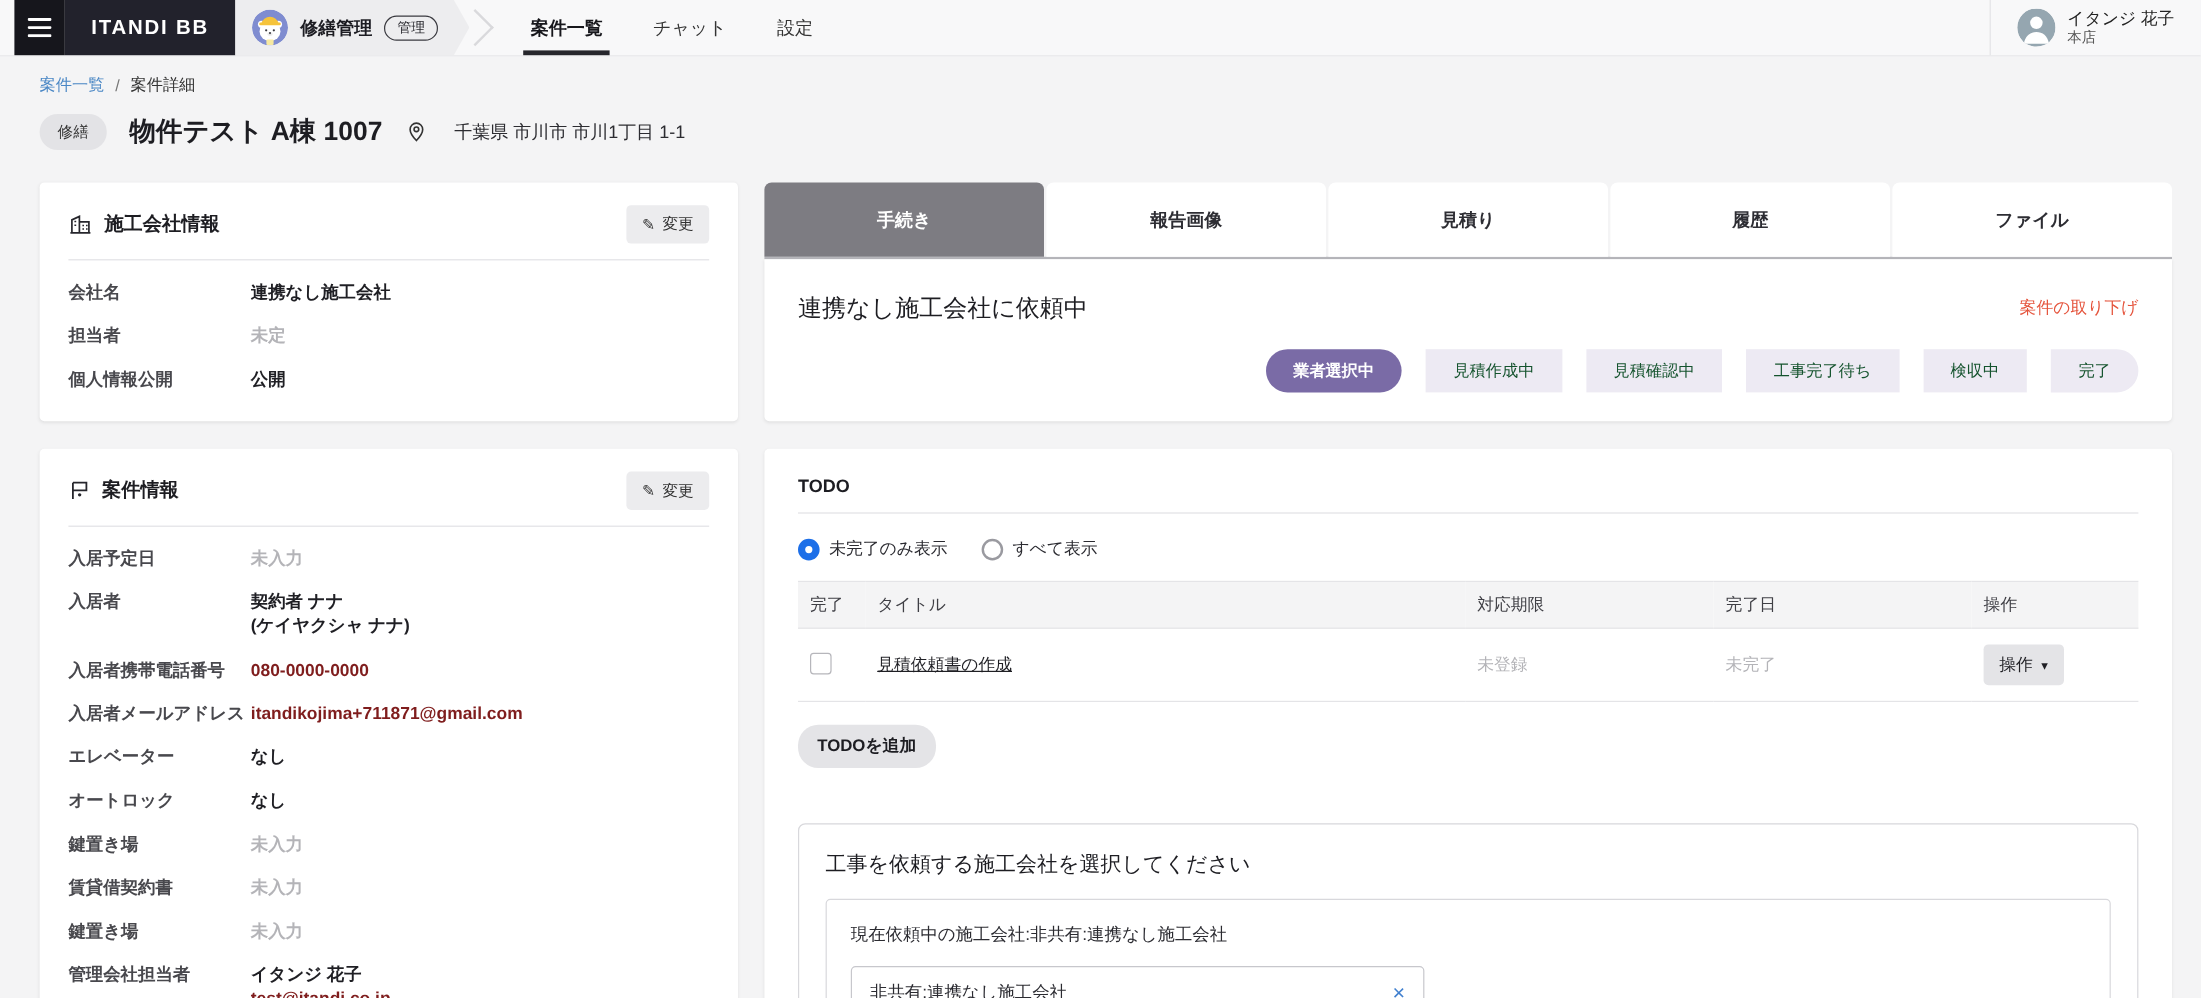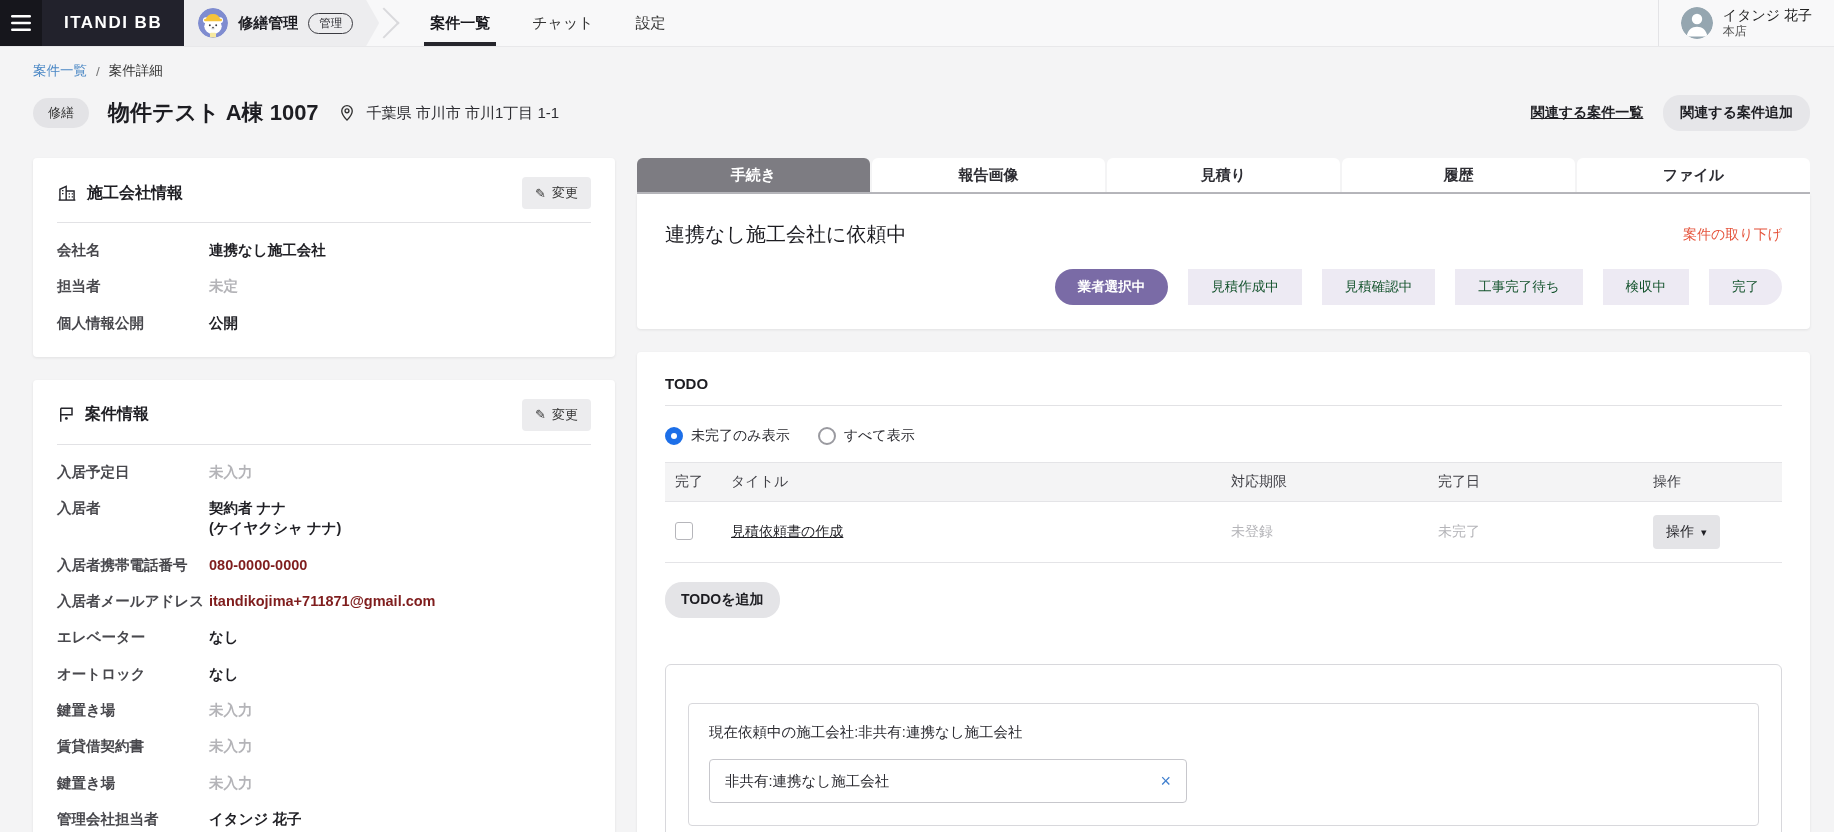--- a/index.html
+++ b/index.html
@@ -2,21 +2,21 @@
 <html><head>
 <meta charset="utf-8">
 <style>
   html,body{margin:0;padding:0;}
   body{
     width:1834px;height:832px;overflow:hidden;background:#f4f4f5;
     font-family:"Liberation Sans","DejaVu Sans",sans-serif;color:#222;
     -webkit-font-smoothing:antialiased;
   }
   
-  .hdr{height:46px;background:#f8f8f9;border-bottom:1px solid #e8e8ea;display:flex;align-items:stretch;}
+  .hdr{height:46px;background:#f8f8f9;border-bottom:1px solid #e8e8ea;display:flex;align-items:stretch;padding-left:12px;}
   .hamburger{width:42px;background:#16161c;display:flex;align-items:center;justify-content:center;cursor:pointer;flex:none;}
   .logo{background:#22222c;color:#fff;font-weight:bold;font-size:17px;display:flex;align-items:center;padding:0 22px;letter-spacing:1.5px;flex:none;}
   .app-section{background:#ededef;display:flex;align-items:center;gap:10px;padding:0 26px 0 14px;
     clip-path:polygon(0 0,calc(100% - 13px) 0,100% 50%,calc(100% - 13px) 100%,0 100%);flex:none;}
   .bear{width:30px;height:30px;border-radius:50%;overflow:hidden;flex:none;}
   .app-name{font-weight:bold;font-size:15px;color:#1c1c22;}
   .app-badge{border:1.5px solid #3a3a40;border-radius:12px;font-size:11.5px;padding:2px 10px;color:#2b2b31;}
   .chev-line{width:20px;height:20px;border-top:2px solid #d9d9dc;border-right:2px solid #d9d9dc;transform:rotate(45deg);margin-left:-6px;align-self:center;flex:none;}
   .top-nav{display:flex;align-items:stretch;margin-left:14px;}
   .nav-item{position:relative;display:flex;align-items:center;padding:0 21px;font-size:15px;color:#333;cursor:pointer;}
@@ -28,21 +28,21 @@
   .user-branch{font-size:12px;color:#555;line-height:1.25;}
   
   .breadcrumb{padding:15px 0 0 33px;font-size:13.5px;display:flex;gap:9px;align-items:center;}
   .crumb-link{color:#4a87c5;cursor:pointer;text-decoration:none;}
   .crumb-sep{color:#777;}
   .crumb-cur{color:#333;}
   .page-head{display:flex;align-items:center;padding:15px 24px 0 33px;}
   .badge-repair{background:#e3e3e6;border-radius:15px;padding:6px 15px;font-size:13px;color:#333;flex:none;}
   .page-title{font-size:22px;font-weight:bold;margin:0 0 0 19px;color:#1d1d22;}
   .pin-wrap{margin-left:19px;display:flex;align-items:center;}
-  .address{font-size:15px;margin-left:11px;color:#2c2c31;}
+  .address{font-size:15px;margin-left:23px;color:#2c2c31;}
   .head-actions{margin-left:auto;display:flex;align-items:center;gap:20px;}
   .link-related{font-size:14px;font-weight:bold;color:#1d1d22;text-decoration:underline;cursor:pointer;}
   .btn-related{background:#e6e6e9;border:none;border-radius:17px;padding:9px 17px;font-size:14px;font-weight:bold;color:#1d1d22;cursor:pointer;}
   
   .main{display:flex;gap:22px;padding:27px 24px 0 33px;align-items:flex-start;}
   .left-col{width:582px;flex:none;display:flex;flex-direction:column;gap:23px;}
   .right-col{flex:1;min-width:0;}
   .card{background:#fff;border-radius:4px;box-shadow:0 1px 3px rgba(0,0,0,.08);}
   
   .info-card{padding:19px 24px 8px;}
@@ -51,21 +51,21 @@
   .btn-edit{margin-left:auto;background:#ececee;border:none;border-radius:4px;padding:7px 13px;font-size:13px;color:#333;cursor:pointer;display:flex;gap:6px;align-items:center;}
   .edit-glyph{font-size:13px;}
   .info-rows{padding-top:17px;font-weight:bold;}
   .info-row{display:flex;margin-bottom:16px;font-size:14.5px;line-height:1.4;}
   .info-label{width:152px;flex:none;color:#48484d;}
   .info-value{color:#1f1f24;}
   .muted{color:#b4b4b8;}
   .val-link{color:#7f1d1d;cursor:pointer;text-decoration:none;display:block;}
   
   .tabbar{display:flex;gap:2px;border-bottom:2px solid #b6b6bb;}
-  .tab{flex:1;height:34px;display:flex;align-items:center;justify-content:center;font-size:15px;font-weight:bold;background:#fff;border-radius:6px 6px 0 0;color:#2d2d33;cursor:pointer;}
+  .tab{flex:1;height:62px;display:flex;align-items:center;justify-content:center;font-size:15px;font-weight:bold;background:#fff;border-radius:6px 6px 0 0;color:#2d2d33;cursor:pointer;}
   .tab.active{background:#7d7c82;color:#fff;}
   
   .status-card{border-radius:0 0 4px 4px;padding:27px 28px 24px;margin-bottom:23px;}
   .status-head{display:flex;align-items:center;}
   .status-title{font-size:20px;color:#1d1d22;}
   .withdraw{margin-left:auto;color:#e5543c;font-size:14px;cursor:pointer;}
   .steps{display:flex;gap:20px;margin-top:21px;justify-content:flex-end;}
   .step{background:#edeaf3;color:#14532d;font-size:13.5px;padding:9px 23px;cursor:default;}
   .step.active{background:#7a6ba6;color:#fff;font-weight:bold;border-radius:18px;}
   .step:last-child{border-radius:0 18px 18px 0;}
@@ -159,24 +159,20 @@
 <div class="page-head">
   <span class="badge-repair">修繕</span>
   <h1 class="page-title">物件テスト A棟 1007</h1>
   <span class="pin-wrap">
     <svg width="18" height="18" viewBox="0 0 24 24" fill="none" stroke="#333" stroke-width="1.8">
         <path d="M12 21.5s-7-7.3-7-12.3a7 7 0 0 1 14 0c0 5-7 12.3-7 12.3z"></path>
         <circle cx="12" cy="9" r="2.6"></circle>
       </svg>
   </span>
   <span class="address">千葉県 市川市 市川1丁目 1-1</span>
-  <span class="head-actions">
-    <a class="link-related">関連する案件一覧</a>
-    <button class="btn-related">関連する案件追加</button>
-  </span>
 </div>
 
 <div class="main">
 
   <div class="left-col">
 
     <section class="card info-card">
       <div class="info-head">
         <span class="info-title">
           <svg width="20" height="20" viewBox="0 0 24 24" fill="none" stroke="#26262c" stroke-width="1.7">
@@ -337,20 +333,21 @@
               </button>
             </td>
           </tr>
         </tbody>
       </table>
 
       <button class="btn-add-todo">TODOを追加</button>
 
       
       <div class="select-section">
+        <div class="select-heading">工事を依頼する施工会社を選択してください</div>
         <div class="current-box">
           <div class="current-text">現在依頼中の施工会社:非共有:連携なし施工会社</div>
           <div class="select-box">
             <span>非共有:連携なし施工会社</span>
             <span class="select-x">×</span>
           </div>
         </div>
 
       </div>
     </section>

